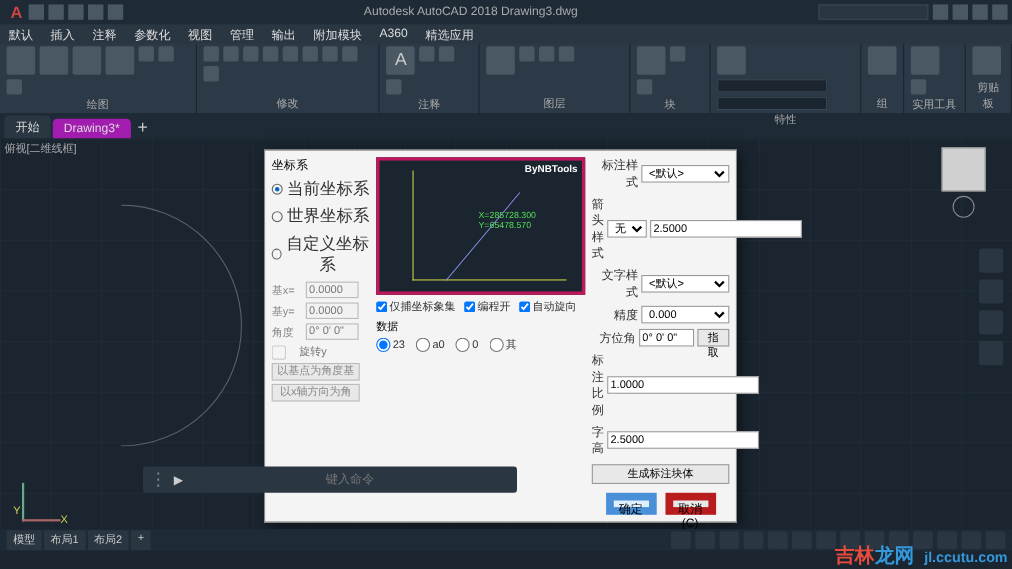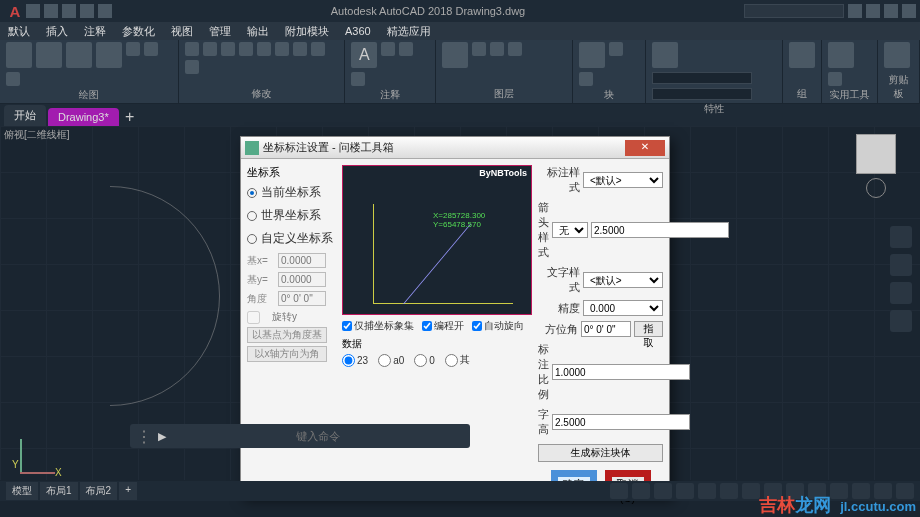--- a/index.html
+++ b/index.html
@@ -55,30 +55,30 @@
 
 .dialog { position: absolute; left: 240px; top: 10px; width: 430px; background: #f4f4f4; border: 1px solid #888; box-shadow: 4px 4px 12px rgba(0,0,0,0.5); font-size: 11px; }
 .dialog-titlebar { height: 22px; background: linear-gradient(#fdfdfd, #dcdcdc); display: flex; align-items: center; padding: 0 4px; border-bottom: 1px solid #aaa; }
 .dialog-titlebar .icon { width: 14px; height: 14px; background: #5a8; margin-right: 4px; }
 .dialog-titlebar .title { flex: 1; font-size: 11px; color: #222; }
 .dialog-titlebar .close { width: 40px; height: 16px; background: #c94f3c; color: #fff; text-align: center; line-height: 14px; font-size: 10px; }
 
 .dialog-body { display: flex; padding: 6px; gap: 6px; }
 .dlg-left { width: 90px; }
 .dlg-left .group-label { font-size: 11px; margin-bottom: 4px; }
-.dlg-left .radio-row { display: flex; align-items: center; gap: 4px; font-size: 12px; margin-bottom: 6px; color: #333; }
+.dlg-left .radio-row { display: flex; align-items: center; gap: 4px; font-size: 15px; margin-bottom: 6px; color: #333; text-align: center; }
 .dlg-left .radio { width: 10px; height: 10px; border: 1px solid #666; border-radius: 50%; position: relative; }
 .dlg-left .radio.checked::after { content:''; position:absolute; inset:2px; background:#06c; border-radius:50%; }
 .dlg-left .field-row { display: flex; align-items: center; gap: 3px; margin-bottom: 4px; }
 .dlg-left .field-row .lbl { width: 28px; font-size: 10px; color: #888; }
 .dlg-left .field-row input { width: 48px; height: 15px; font-size: 10px; border: 1px solid #bbb; padding: 0 2px; color: #777; }
 .dlg-left .check-row { display:flex; align-items:center; gap:12px; font-size:10px; color:#777; margin-bottom:3px; }
 .dlg-left .btn-small { width: 80px; height: 16px; font-size: 10px; background:#e8e8e8; border:1px solid #bbb; color:#888; margin-bottom:3px; text-align:center; line-height:14px; }
 
-.dlg-preview { width: 190px; height: 150px; background: #1a2530; border: 1px solid #be185d; position: relative; }
+.dlg-preview { width: 190px; height: 125px; background: #1a2530; border: 3px solid #be185d; position: relative; }
 .dlg-preview .brand { position: absolute; right: 4px; top: 2px; color: #fff; font-size: 9px; font-weight: bold; }
 .dlg-preview .vline { position: absolute; left: 30px; bottom: 10px; width: 1px; height: 100px; background: #cc4; }
 .dlg-preview .hline { position: absolute; left: 30px; bottom: 10px; width: 140px; height: 1px; background: #cc4; }
 .dlg-preview .diag { position: absolute; left: 60px; bottom: 10px; width: 80px; height: 80px; border-left: 1px solid #99f; transform: skewX(-40deg); transform-origin: bottom left; }
 .dlg-preview .coord-label { position:absolute; color:#5d5; font-size:8px; }
 
 .dlg-below-preview { width: 190px; margin-top: 4px; }
 .dlg-below-preview .check-row { display:flex; gap:8px; font-size:10px; color:#333; margin-bottom:4px; }
 .dlg-below-preview .check-row .cb { display:flex; align-items:center; gap:2px; }
 .dlg-below-preview .cb input { width:10px; height:10px; }
@@ -254,25 +254,20 @@
     <div class="wcs"></div>
   </div>
   <div class="navbar">
     <div class="nbtn"></div>
     <div class="nbtn"></div>
     <div class="nbtn"></div>
     <div class="nbtn"></div>
   </div>
 
   <div class="dialog">
-    <div class="dialog-titlebar">
-      <div class="icon"></div>
-      <div class="title">坐标标注设置 - 问楼工具箱</div>
-      <div class="close">✕</div>
-    </div>
     <div class="dialog-body">
       <div class="dlg-left">
         <div class="group-label">坐标系</div>
         <div class="radio-row">
             <span class="radio checked"></span>
             <span>当前坐标系</span>
           </div>
         <div class="radio-row">
             <span class="radio"></span>
             <span>世界坐标系</span>

